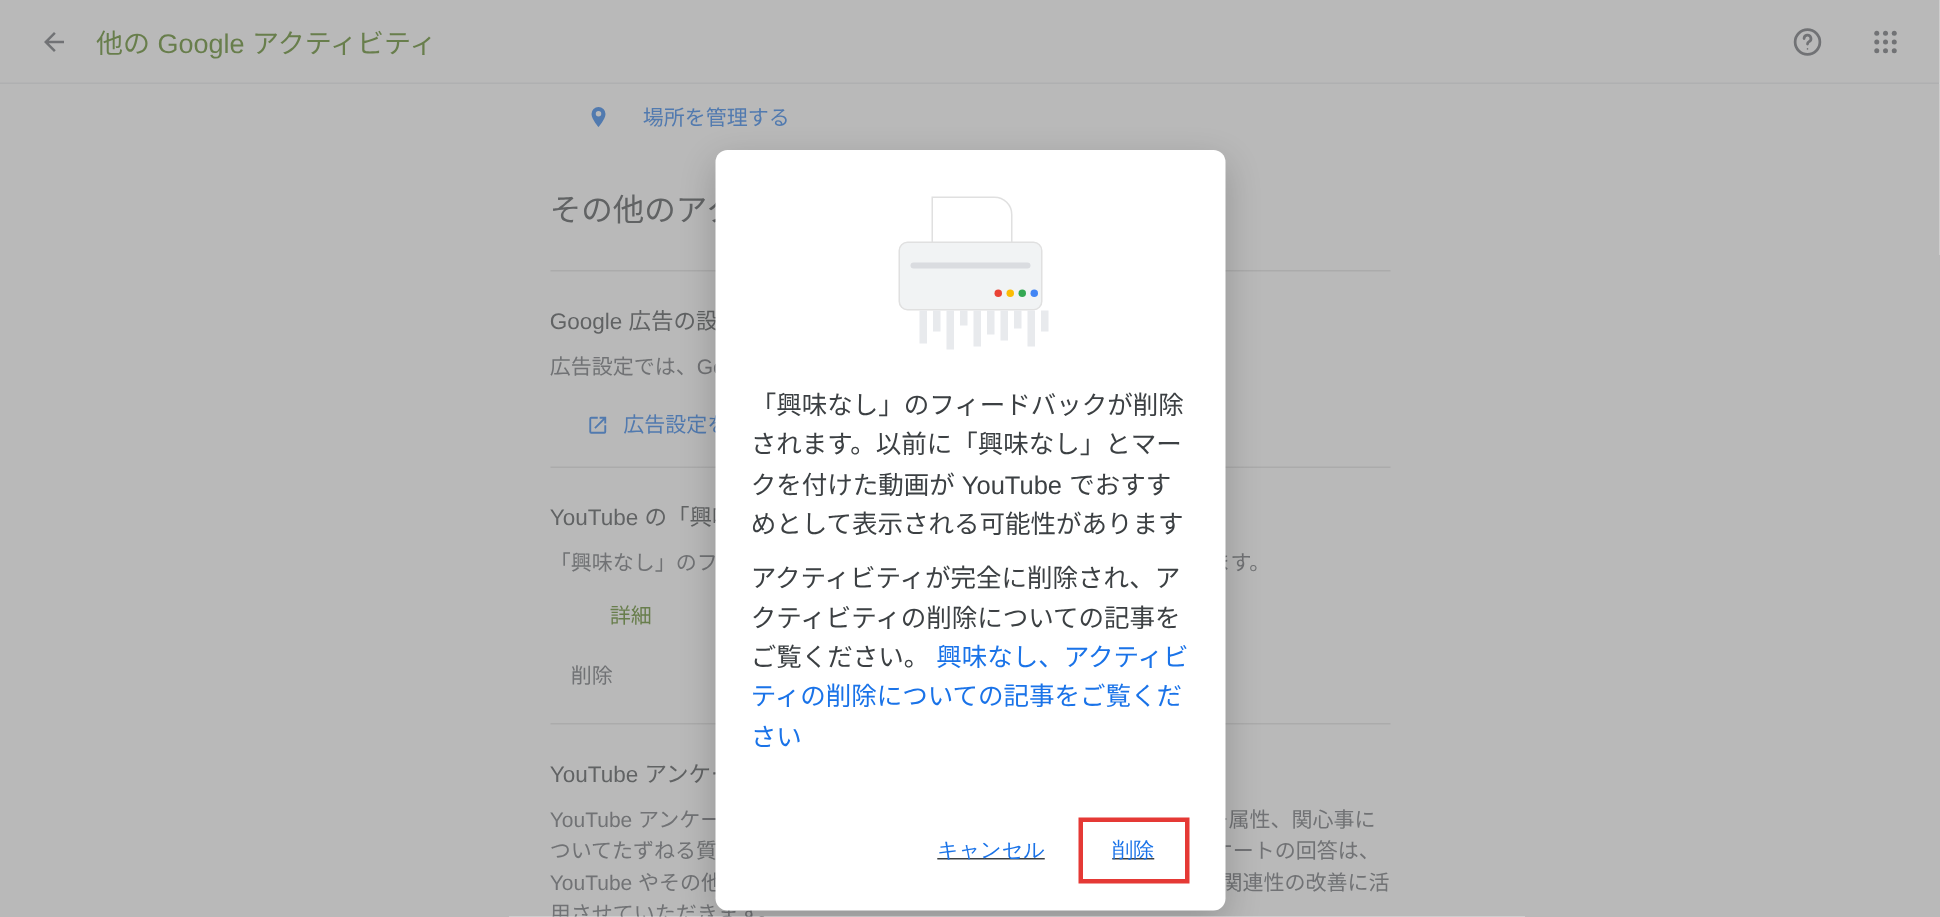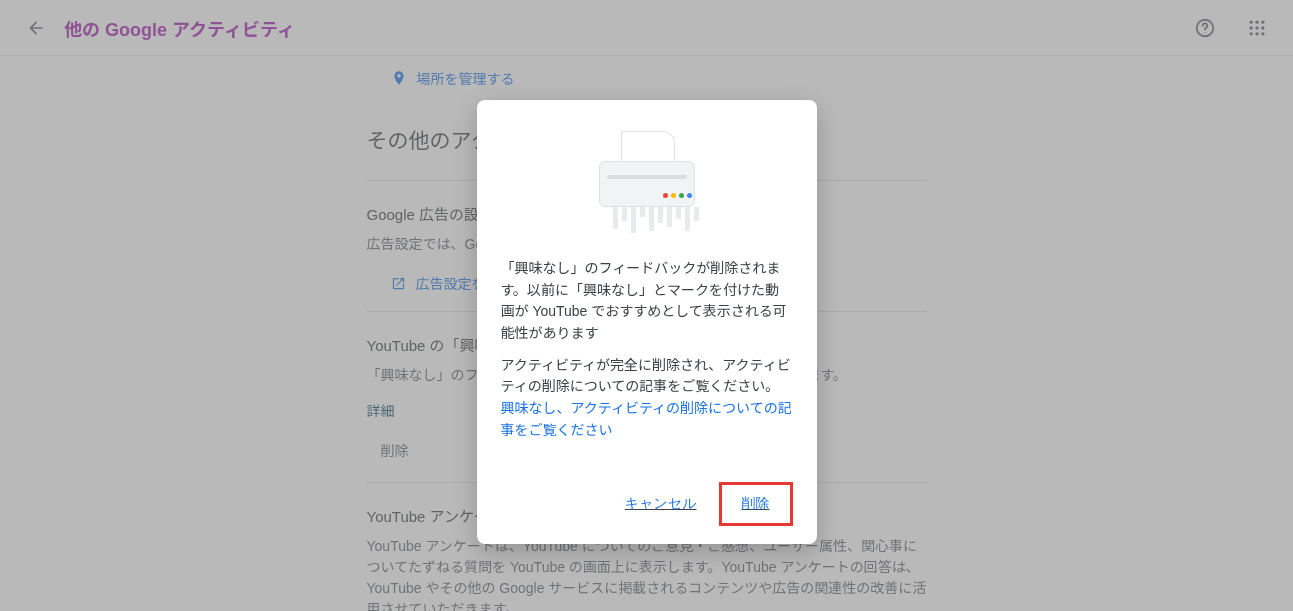--- a/index.html
+++ b/index.html
@@ -20,84 +20,83 @@
   border-bottom: 1px solid #e8eaed;
 }
 .back-btn {
   width: 40px; height: 40px;
   display: flex; align-items: center; justify-content: center;
   border-radius: 50%;
   cursor: pointer;
 }
 .header-title {
   font-size: 18px;
-  color: #a21caf;
+  color: #4d7c0f;
   margin-left: 8px;
   flex: 1;
-  font-weight: bold;
 }
 .header-icons { display: flex; align-items: center; gap: 12px; }
 .header-icon {
   width: 40px; height: 40px;
   display: flex; align-items: center; justify-content: center;
   cursor: pointer;
 }
 
 .main {
   max-width: 560px;
   margin: 0 auto;
   padding-top: 8px;
 }
 
 .link-row {
   display: flex;
   align-items: center;
   color: #1a73e8;
   font-size: 14px;
   padding: 4px 0 8px 24px;
-  gap: 10px;
+  gap: 22px;
   cursor: pointer;
 }
 
 .section-title {
   font-size: 21px;
   color: #3c4043;
   padding: 28px 0 26px 0;
   border-bottom: 1px solid #e0e0e0;
 }
 
 .card-title { font-size: 15px; color: #3c4043; padding: 22px 0 10px 0; }
 .card-desc  { font-size: 14px; color: #5f6368; padding-bottom: 14px; line-height: 1.5; }
 .card-link {
   display: flex; align-items: center; gap: 10px;
   color: #1a73e8; font-size: 14px; padding: 4px 0 18px 24px;
   cursor: pointer;
 }
 .divider { border-bottom: 1px solid #e0e0e0; }
-.detail-link { color: #0c4a6e; font-size: 14px; cursor: pointer; display: inline-block; padding-bottom: 14px; }
+.detail-link { color: #4d7c0f; font-size: 14px; cursor: pointer; display: inline-block; padding-bottom: 14px; margin-left: 40px; }
 .delete-text { color: #5f6368; font-size: 14px; padding: 6px 14px 22px 14px; }
 
 .overlay {
   position: absolute; inset: 0;
   background: rgba(128,128,128,0.55);
   display: flex; align-items: flex-start; justify-content: center;
 }
 .dialog {
   margin-top: 100px;
   width: 340px;
   background: #fff;
   border-radius: 8px;
   box-shadow: 0 8px 24px rgba(0,0,0,0.2);
   padding: 18px 24px 18px 24px;
 }
 .dialog-illustration {
   height: 130px;
   display: flex; align-items: center; justify-content: center;
 }
-.dialog-text { font-size: 14px; color: #3c4043; line-height: 1.55; margin-top: 10px; }
+.dialog-text { font-size: 17px; color: #3c4043; line-height: 1.55; margin-top: 10px; }
 .dialog-text .link { color: #1a73e8; cursor: pointer; }
 .dialog-actions {
   display: flex; justify-content: flex-end; gap: 8px;
   margin-top: 40px;
   text-decoration: underline;
 }
 .dbtn {
   color: #1a73e8;
   font-size: 14px;
   padding: 8px 14px;

